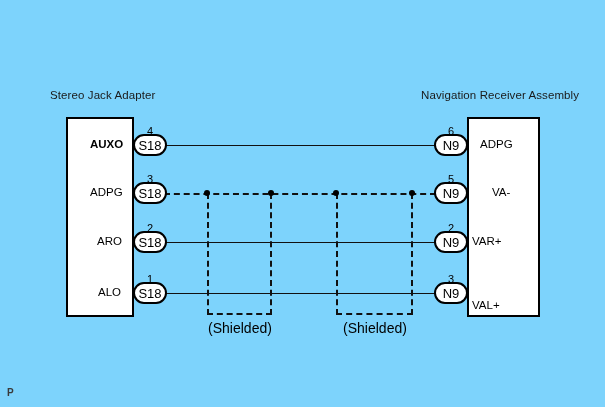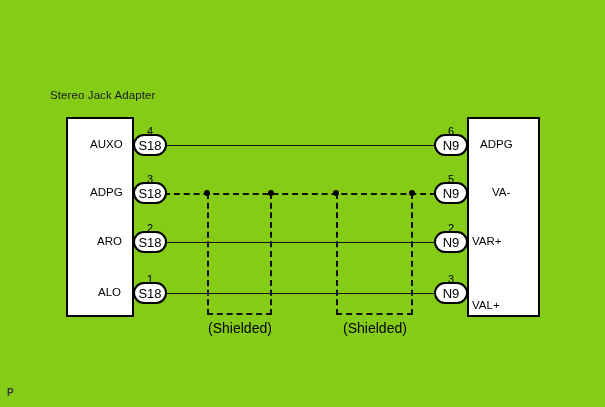--- a/index.html
+++ b/index.html
@@ -8,21 +8,21 @@
     background: #ffffff;
   }
   body {
     font-family: "Liberation Sans", sans-serif;
     color: #000000;
   }
   #diagram-root {
     position: relative;
     width: 605px;
     height: 407px;
-    background: #84cc16;
+    background: #7dd3fc;
     overflow: hidden;
   }
   .title-label {
     position: absolute;
     font-size: 11.5px;
     color: #1a1a1a;
     white-space: nowrap;
     letter-spacing: 0.1px;
   }
   .connector-box {
@@ -103,20 +103,21 @@
     color: #3a3a3a;
   }
 </style>
 </head>
 <body>
 
 <div id="diagram-root">
 
   <div class="title-label" style="left:50px; top:89px;">Stereo Jack Adapter</div>
 
+  <div class="title-label" style="left:421px; top:89px;">Navigation Receiver Assembly</div>
 
   <div class="shield-box" style="left:207px; top:193px; width:65px; height:122px;"></div>
   <div class="shield-box" style="left:336px; top:193px; width:77px; height:122px;"></div>
 
   <div class="shield-label" style="left:180px; top:320px; width:120px;">(Shielded)</div>
   <div class="shield-label" style="left:315px; top:320px; width:120px;">(Shielded)</div>
 
   <div class="wire" style="left:164px; top:145px; width:272px;"></div>
 
   <div class="wire-dashed" style="left:164px; top:193px; width:272px;"></div>
@@ -125,21 +126,21 @@
 
   <div class="wire" style="left:164px; top:293px; width:272px;"></div>
 
   <div class="junction-dot" style="left:204px; top:190px;"></div>
   <div class="junction-dot" style="left:268px; top:190px;"></div>
   <div class="junction-dot" style="left:333px; top:190px;"></div>
   <div class="junction-dot" style="left:409px; top:190px;"></div>
 
   <div class="connector-box" style="left:66px; top:117px; width:68px; height:200px;"></div>
 
-  <div class="pin-label" style="left:90px; top:139px;">AUXO</div>
+  <div class="pin-label" style="left:90px; top:139px;font-weight:bold;">AUXO</div>
   <div class="pin-num" style="left:130px; top:126px; width:40px;">4</div>
   <div class="pin-oval" style="left:133px; top:134px;">S18</div>
 
   <div class="pin-label" style="left:90px; top:187px;">ADPG</div>
   <div class="pin-num" style="left:130px; top:174px; width:40px;">3</div>
   <div class="pin-oval" style="left:133px; top:182px;">S18</div>
 
   <div class="pin-label" style="left:97px; top:236px;">ARO</div>
   <div class="pin-num" style="left:130px; top:223px; width:40px;">2</div>
   <div class="pin-oval" style="left:133px; top:231px;">S18</div>

